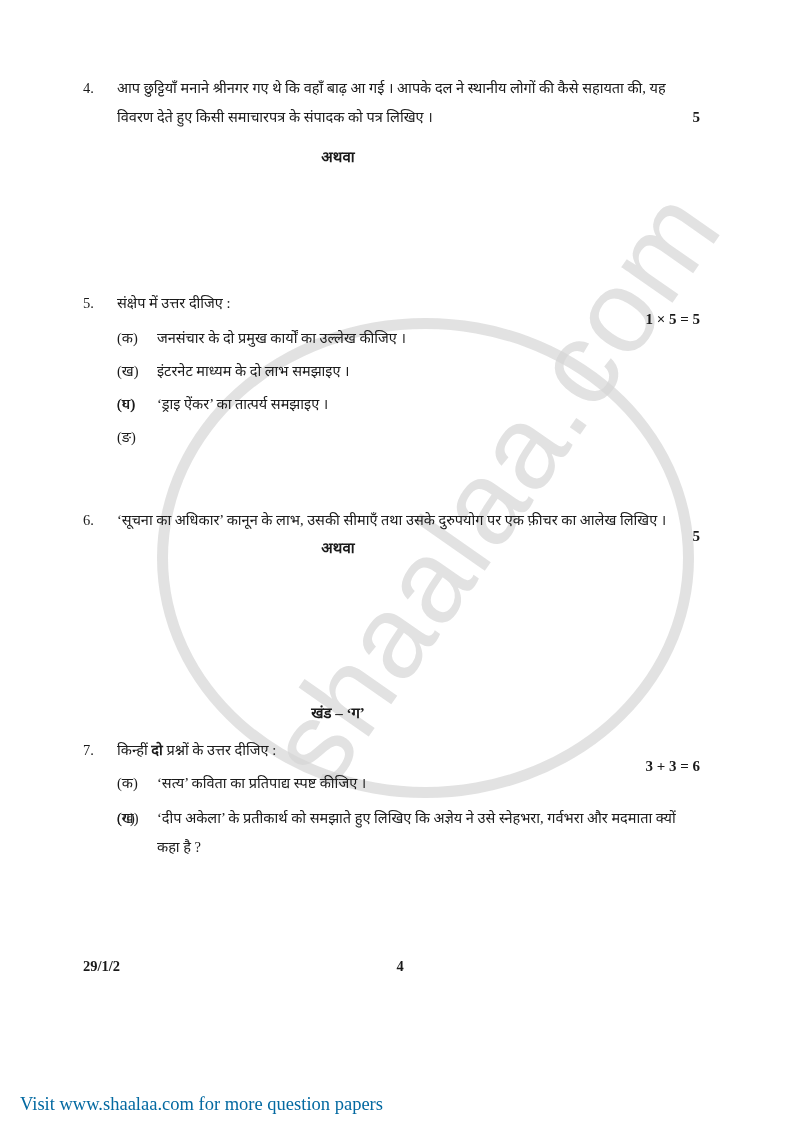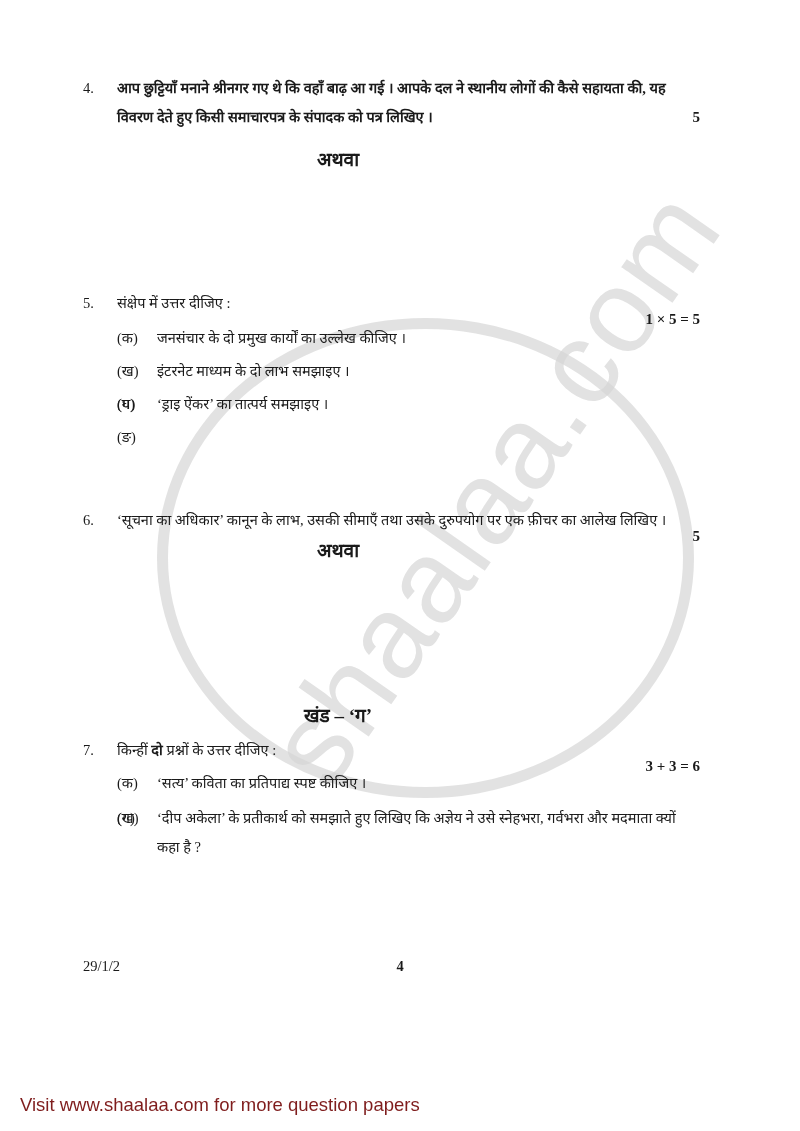--- a/index.html
+++ b/index.html
@@ -3,47 +3,47 @@
   <meta charset="utf-8">
   <style>
     html, body { margin: 0; padding: 0; background: #ffffff; }
     body { width: 800px; height: 1131px; position: relative; overflow: hidden;
            font-family: "Liberation Serif", "DejaVu Serif", serif; color: #1a1a1a; }
     .page { position: absolute; left: 0; top: 0; width: 800px; height: 1131px; }
     .q { position: absolute; left: 83px; width: 617px; font-size: 14.5px; line-height: 29px; }
     .qnum { position: absolute; left: 0; top: 0; width: 30px; }
     .qbody { margin-left: 34px; }
     .marks { position: absolute; right: 0; top: 16px; font-weight: bold; font-size: 15px; }
-    .center { position: absolute; left: 0; width: 676px; text-align: center; font-weight: bold; font-size: 19px; }
+    .center { position: absolute; left: 0; width: 676px; text-align: center; font-weight: bold; font-size: 15px; }
     .sub { position: relative; padding-left: 40px; }
     .sublabel { position: absolute; left: 0; top: 0; }
     .watermark-circle { position: absolute; left: 157px; top: 318px; width: 537px; height: 480px;
       border: 11px solid #d8d8d8; border-radius: 50%; box-sizing: border-box; opacity: 0.75; pointer-events: none; }
     .watermark-text { position: absolute; left: 195px; top: 525px; font-family: "Liberation Sans", "DejaVu Sans", sans-serif;
       font-size: 118px; color: #d6d6d6; opacity: 0.7; transform: rotate(-55deg); transform-origin: 220px 60px;
       letter-spacing: 2px; pointer-events: none; white-space: nowrap; }
-    .footer-left { position: absolute; left: 83px; top: 958px; font-weight: normal; font-size: 14.5px; }
+    .footer-left { position: absolute; left: 83px; top: 958px; font-weight: bold; font-size: 14.5px; }
     .footer-page { position: absolute; left: 0; width: 800px; top: 958px; text-align: center; font-weight: bold; font-size: 14.5px; }
-    .visit { position: absolute; left: 20px; top: 1094px; font-family: Liberation Sans, sans-serif;
-      font-size: 18.5px; color: #7f1d1d; }
+    .visit { position: absolute; left: 20px; top: 1094px; font-family: Liberation Serif, serif;
+      font-size: 18.5px; color: #0369a1; }
     .content-layer { position: absolute; left: 0; top: 0; width: 800px; height: 1131px; }
   </style>
 </head>
 <body>
 
 <div class="page">
 
   <div class="watermark-circle"></div>
   <div class="watermark-text">shaalaa.com</div>
 
   <div class="content-layer">
 
     <div class="q" style="top:74px;">
       <span class="qnum">4.</span>
-      <div class="qbody" style="padding-right:22px;font-weight:bold;">आप छुट्टियाँ मनाने श्रीनगर गए थे कि वहाँ बाढ़ आ गई । आपके दल ने स्थानीय लोगों की कैसे सहायता की, यह विवरण देते हुए किसी समाचारपत्र के संपादक को पत्र लिखिए ।</div>
+      <div class="qbody" style="padding-right:22px;">आप छुट्टियाँ मनाने श्रीनगर गए थे कि वहाँ बाढ़ आ गई । आपके दल ने स्थानीय लोगों की कैसे सहायता की, यह विवरण देते हुए किसी समाचारपत्र के संपादक को पत्र लिखिए ।</div>
       <span class="marks" style="top:29px;">5</span>
     </div>
     <div class="center" style="top:146px;">अथवा</div>
 
     <div class="q" style="top:289px;">
       <span class="qnum">5.</span>
       <div class="qbody">संक्षेप में उत्तर दीजिए :</div>
       <span class="marks">1 × 5 = 5</span>
     </div>
     <div class="q" style="top:322px; line-height:33px;">

